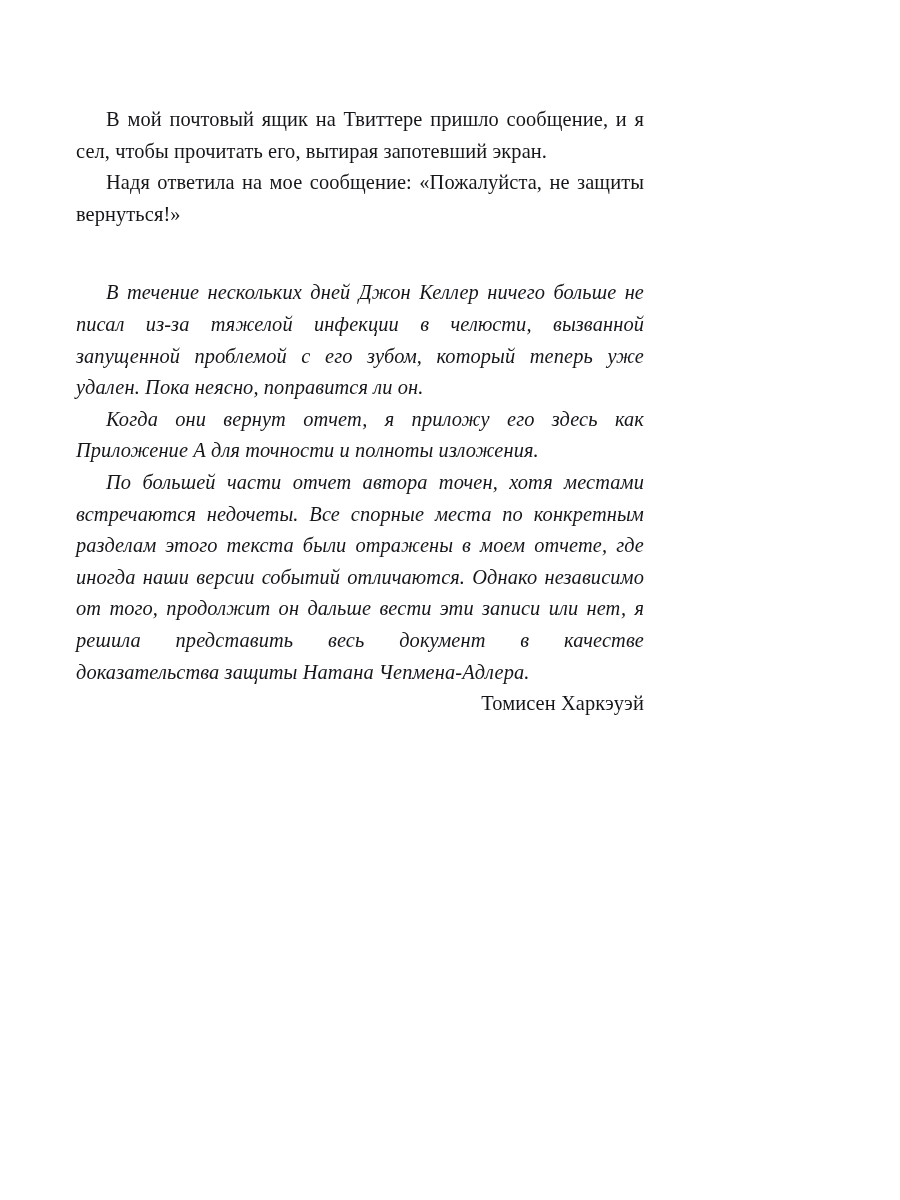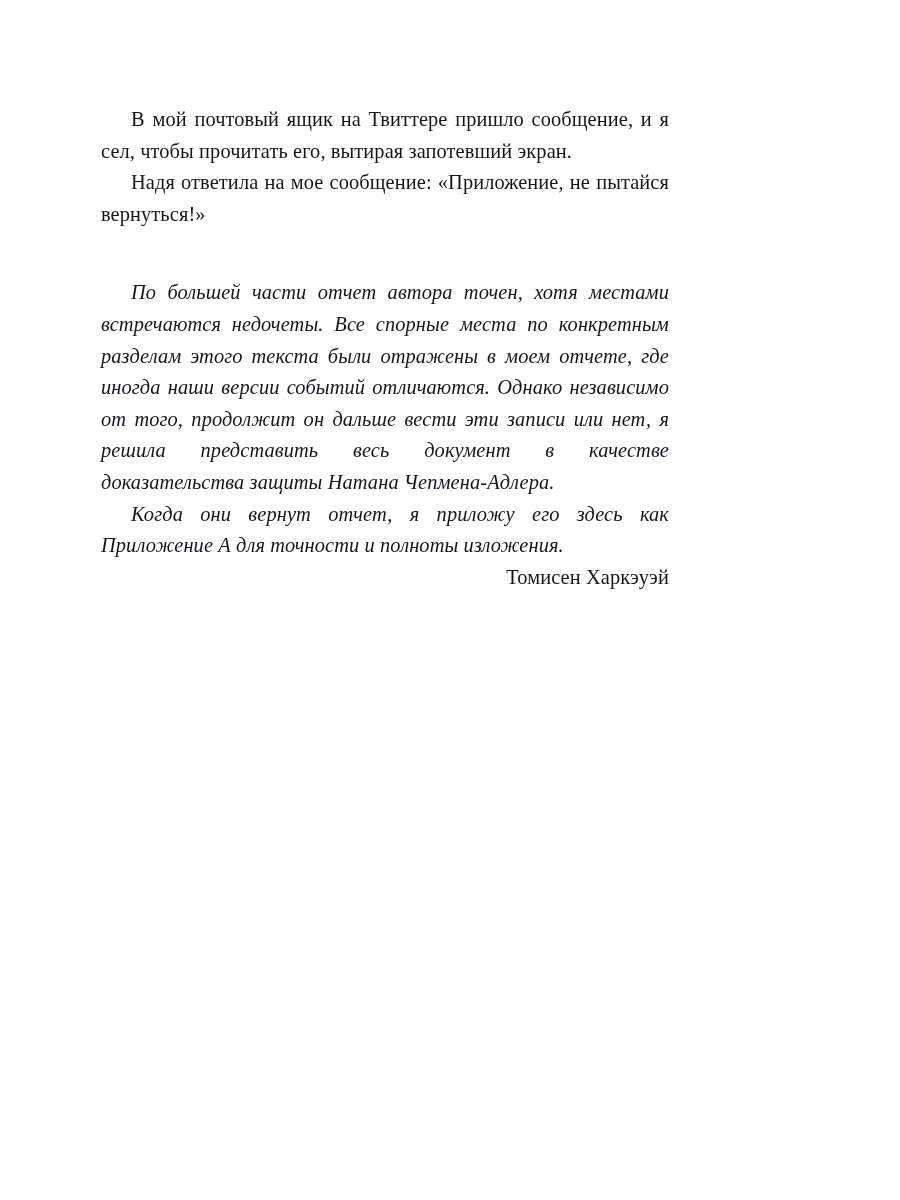--- a/index.html
+++ b/index.html
@@ -15,21 +15,21 @@
     color: #14161a;
     overflow: hidden;
   }
   .page {
     position: absolute;
     left: 0;
     top: 0;
     width: 900px;
     height: 1200px;
     box-sizing: border-box;
-    padding: 104px 160px 0 101px;
+    padding: 104px 160px 0 76px;
   }
   .text-block {
     width: 568px;
   }
   p {
     margin: 0;
     font-size: 20.4px;
     line-height: 31.6px;
     text-align: justify;
     text-align-last: left;
@@ -53,25 +53,26 @@
   }
 </style>
 </head>
 <body>
 
 <div class="page">
   <div class="text-block">
 
     <p class="roman">В мой почтовый ящик на Твиттере пришло сообщение, и я сел, чтобы прочитать его, вытирая запотевший экран.</p>
 
-    <p class="roman">Надя ответила на мое сообщение: «Приложение, не пытайся вернуться!»</p>
+    <p class="roman">Надя ответила на мое сообщение: «Пожалуйста, не защиты вернуться!»</p>
 
     <div class="gap"></div>
 
+    <p class="italic">В течение нескольких дней Джон Келлер ничего больше не писал из-за тяжелой инфекции в челюсти, вызванной запущенной проблемой с его зубом, который теперь уже удален. Пока неясно, поправится ли он.</p>
+
+    <p class="italic">Когда они вернут отчет, я приложу его здесь как Приложение А для точности и полноты изложения.</p>
 
     <p class="italic">По большей части отчет автора точен, хотя местами встречаются недочеты. Все спорные места по конкретным разделам этого текста были отражены в моем отчете, где иногда наши версии событий отличаются. Однако независимо от того, продолжит он дальше вести эти записи или нет, я решила представить весь документ в качестве доказательства защиты Натана Чепмена-Адлера.</p>
-
-    <p class="italic">Когда они вернут отчет, я приложу его здесь как Приложение А для точности и полноты изложения.</p>
 
     <p class="signature">Томисен Харкэуэй</p>
 
   </div>
 </div>
 
 </body></html>

